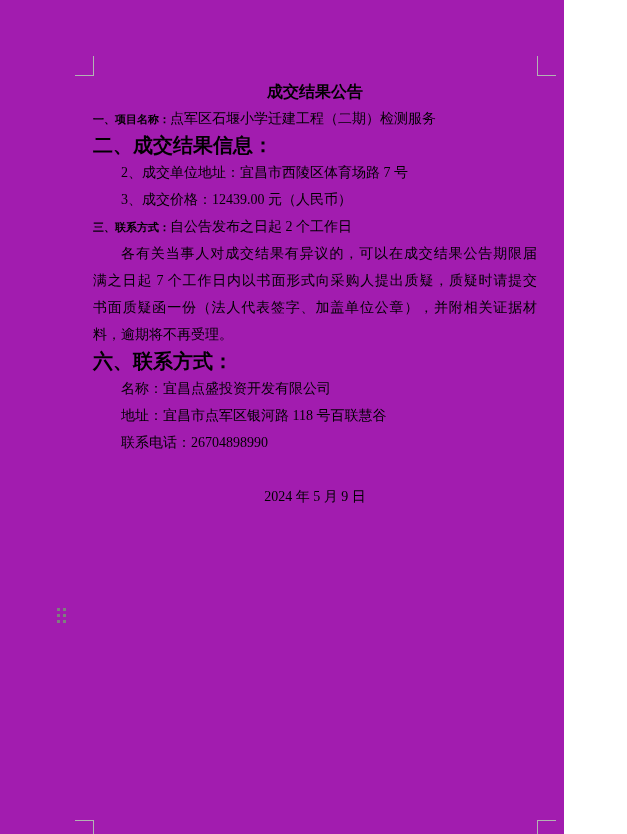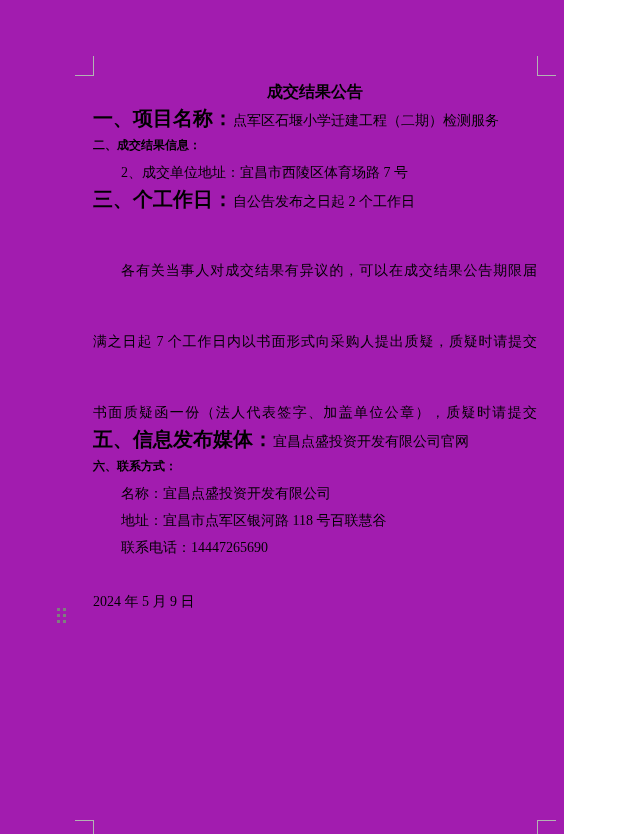--- a/index.html
+++ b/index.html
@@ -24,31 +24,30 @@
 
   #content {
     position: absolute;
     left: 93px; top: 78px;
     width: 444px;
     font-size: 14px;
     line-height: 27px;
   }
   .line { height: 27px; white-space: nowrap; }
   .title { text-align: center; font-weight: bold; font-size: 16px; }
-  .heading { font-weight: bold; font-size: 12px; }
-  .b { font-weight: bold; font-size: 20px; }
+  .heading { font-weight: bold; font-size: 20px; }
+  .b { font-weight: bold; font-size: 11px; }
   .indent { text-indent: 28px; }
   .just {
     white-space: normal;
     text-align: justify;
     text-align-last: justify;
     overflow: hidden;
-    margin-top: 44px;
   }
-  .date-line { text-align: left; }
+  .date-line { text-align: center; }
 
   
   #dots {
     position: absolute;
     left: 57px; top: 608px;
     display: grid;
     grid-template-columns: 3px 3px;
     grid-auto-rows: 3px;
     gap: 3px;
     cursor: move;
@@ -69,39 +68,38 @@
 
     <div class="line title">成交结果公告</div>
 
     <div class="line">
       <span class="b">一、项目名称：</span><span>点军区石堰小学迁建工程（二期）检测服务</span>
     </div>
 
     <div class="line heading">二、成交结果信息：</div>
 
     <div class="line indent">2、成交单位地址：宜昌市西陵区体育场路 7 号</div>
+    <div class="line indent">3、成交价格：12439.00 元（人民币）</div>
 
     <div class="line">
-      <span class="b">三、个工作日：</span><span>自公告发布之日起 2 个工作日</span>
+      <span class="b">三、联系方式：</span><span>自公告发布之日起 2 个工作日</span>
     </div>
 
 
     <div class="line just indent">各有关当事人对成交结果有异议的，可以在成交结果公告期限届</div>
     <div class="line just">满之日起 7 个工作日内以书面形式向采购人提出质疑，质疑时请提交</div>
-    <div class="line just">书面质疑函一份（法人代表签字、加盖单位公章），质疑时请提交</div>
+    <div class="line just">书面质疑函一份（法人代表签字、加盖单位公章），并附相关证据材</div>
+    <div class="line">料，逾期将不再受理。</div>
 
-    <div class="line">
-      <span class="b">五、信息发布媒体：</span><span>宜昌点盛投资开发有限公司官网</span>
-    </div>
 
     <div class="line heading">六、联系方式：</div>
 
     <div class="line indent">名称：宜昌点盛投资开发有限公司</div>
     <div class="line indent">地址：宜昌市点军区银河路 118 号百联慧谷</div>
-    <div class="line indent">联系电话：14447265690</div>
+    <div class="line indent">联系电话：26704898990</div>
 
     <div class="line"></div>
 
     <div class="line date-line">2024 年 5 月 9 日</div>
 
   </div>
 
   <div id="dots">
     <span class="dot"></span>
     <span class="dot"></span>

